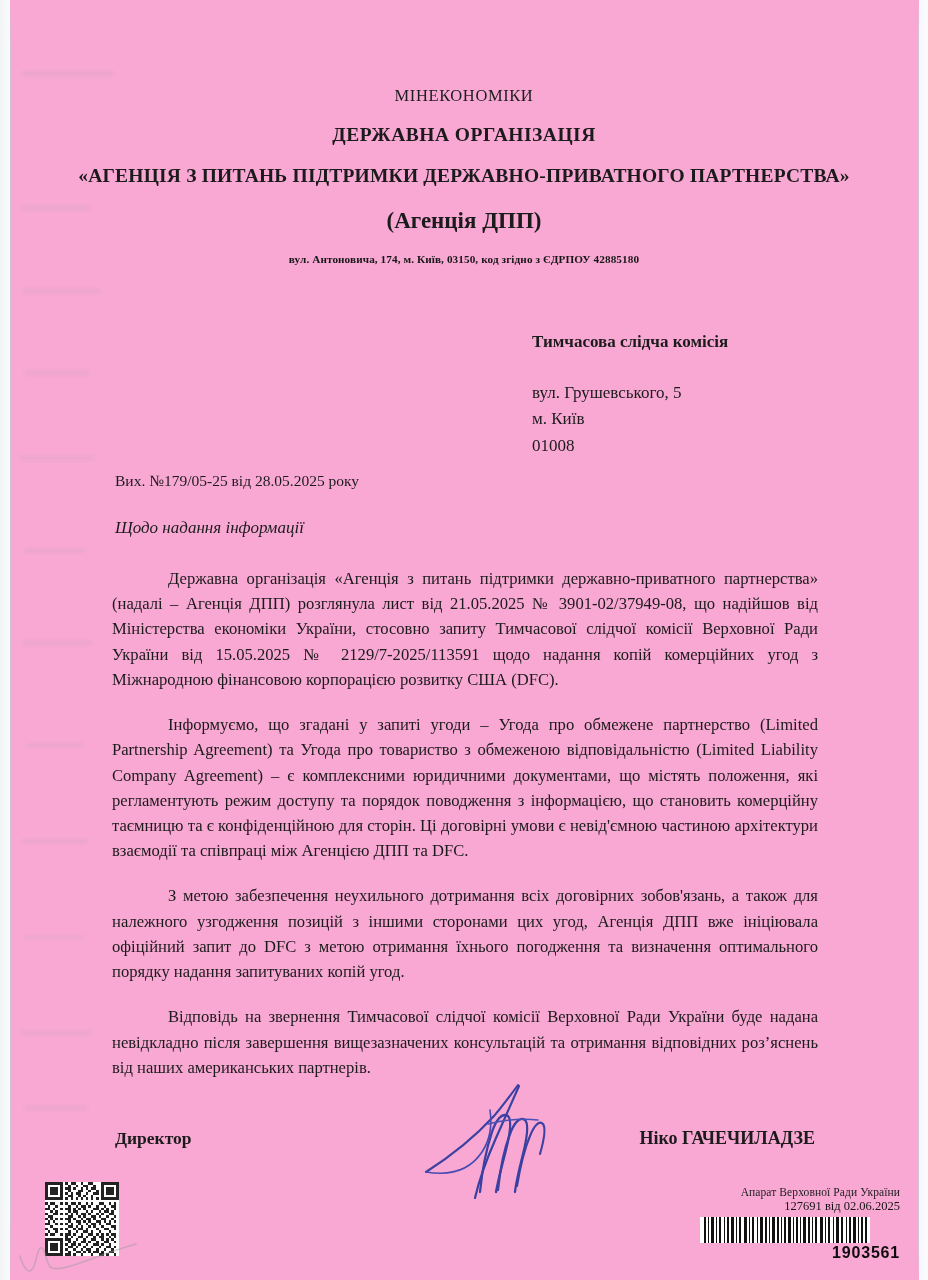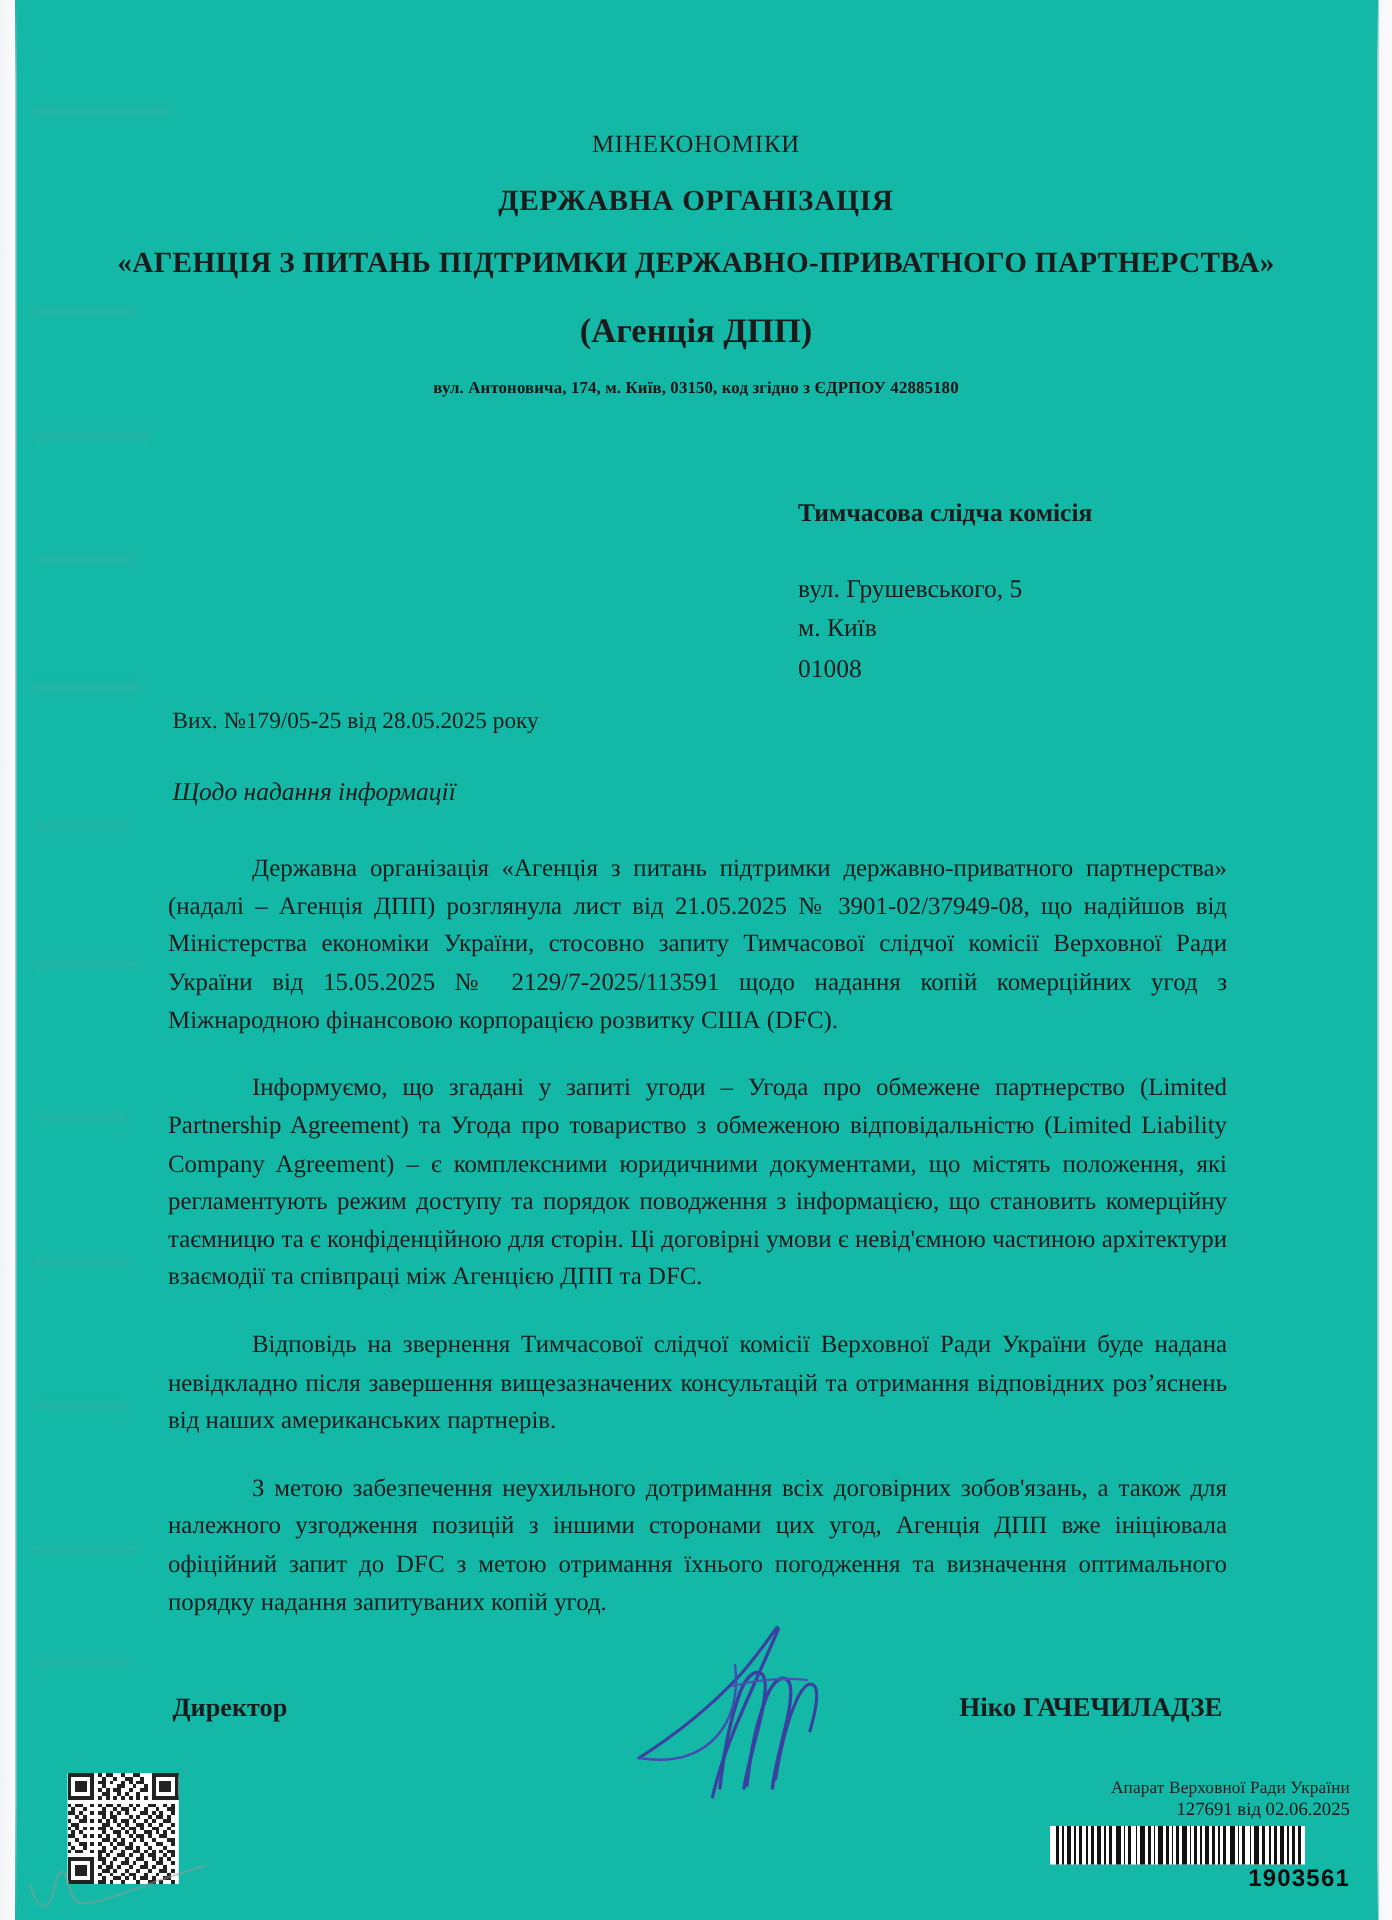--- a/index.html
+++ b/index.html
@@ -6,21 +6,21 @@
   html, body {
     margin: 0;
     padding: 0;
     background: #ffffff;
   }
 
   .page {
     position: relative;
     width: 928px;
     height: 1280px;
-    background: #14b8a6;
+    background: #f9a8d4;
     overflow: hidden;
     font-family: "Liberation Serif", "DejaVu Serif", serif;
     color: #1b1b1b;
   }
 
   
   .scan-edge-left {
     position: absolute;
     left: 10px; top: 0;
     width: 1px; height: 1280px;
@@ -267,22 +267,22 @@
     </div>
   </div>
 
   <div class="outgoing-ref">Вих. №179/05-25 від 28.05.2025 року</div>
 
   <div class="subject">Щодо надання інформації</div>
 
   <div class="body">
     <p>Державна організація «Агенція з питань підтримки державно-приватного партнерства» (надалі – Агенція ДПП) розглянула лист від 21.05.2025 № 3901-02/37949-08, що надійшов від Міністерства економіки України, стосовно запиту Тимчасової слідчої комісії Верховної Ради України від 15.05.2025 № 2129/7-2025/113591 щодо надання копій комерційних угод з Міжнародною фінансовою корпорацією розвитку США (DFC).</p>
     <p>Інформуємо, що згадані у запиті угоди – Угода про обмежене партнерство (Limited Partnership Agreement) та Угода про товариство з обмеженою відповідальністю (Limited Liability Company Agreement) – є комплексними юридичними документами, що містять положення, які регламентують режим доступу та порядок поводження з інформацією, що становить комерційну таємницю та є конфіденційною для сторін. Ці договірні умови є невід'ємною частиною архітектури взаємодії та співпраці між Агенцією ДПП та DFC.</p>
+    <p>З метою забезпечення неухильного дотримання всіх договірних зобов'язань, а також для належного узгодження позицій з іншими сторонами цих угод, Агенція ДПП вже ініціювала офіційний запит до DFC з метою отримання їхнього погодження та визначення оптимального порядку надання запитуваних копій угод.</p>
     <p>Відповідь на звернення Тимчасової слідчої комісії Верховної Ради України буде надана невідкладно після завершення вищезазначених консультацій та отримання відповідних роз’яснень від наших американських партнерів.</p>
-    <p>З метою забезпечення неухильного дотримання всіх договірних зобов'язань, а також для належного узгодження позицій з іншими сторонами цих угод, Агенція ДПП вже ініціювала офіційний запит до DFC з метою отримання їхнього погодження та визначення оптимального порядку надання запитуваних копій угод.</p>
   </div>
 
   <svg class="signature-mark" viewBox="0 0 170 125" fill="none">
     <path d="M6 92 C28 78, 52 60, 74 36 C82 27, 90 16, 98 5" stroke="#3b41a0" stroke-width="2.1" stroke-linecap="round"></path>
     <path d="M6 92 C30 96, 50 90, 62 72 C70 60, 72 44, 70 30" stroke="#454bb0" stroke-width="1.6" stroke-linecap="round"></path>
     <path d="M99 6 C92 22, 84 40, 76 58 C68 76, 60 96, 55 118" stroke="#3b41a0" stroke-width="2.2" stroke-linecap="round"></path>
     <path d="M60 112 C62 92, 66 70, 72 52 C76 40, 82 32, 88 36 C92 40, 90 54, 86 70 C82 86, 78 100, 76 112" stroke="#3b41a0" stroke-width="2.3" stroke-linecap="round"></path>
     <path d="M78 110 C80 90, 84 70, 90 54 C94 43, 100 36, 105 40 C109 44, 107 58, 103 74 C99 90, 96 102, 95 112" stroke="#3b41a0" stroke-width="2.3" stroke-linecap="round"></path>
     <path d="M97 106 C100 88, 104 70, 110 56 C114 46, 119 40, 123 44 C126 48, 124 60, 120 74" stroke="#3b41a0" stroke-width="2.1" stroke-linecap="round"></path>
     <path d="M68 44 C84 40, 102 38, 118 40" stroke="#4a50b4" stroke-width="1.5" stroke-linecap="round"></path>

